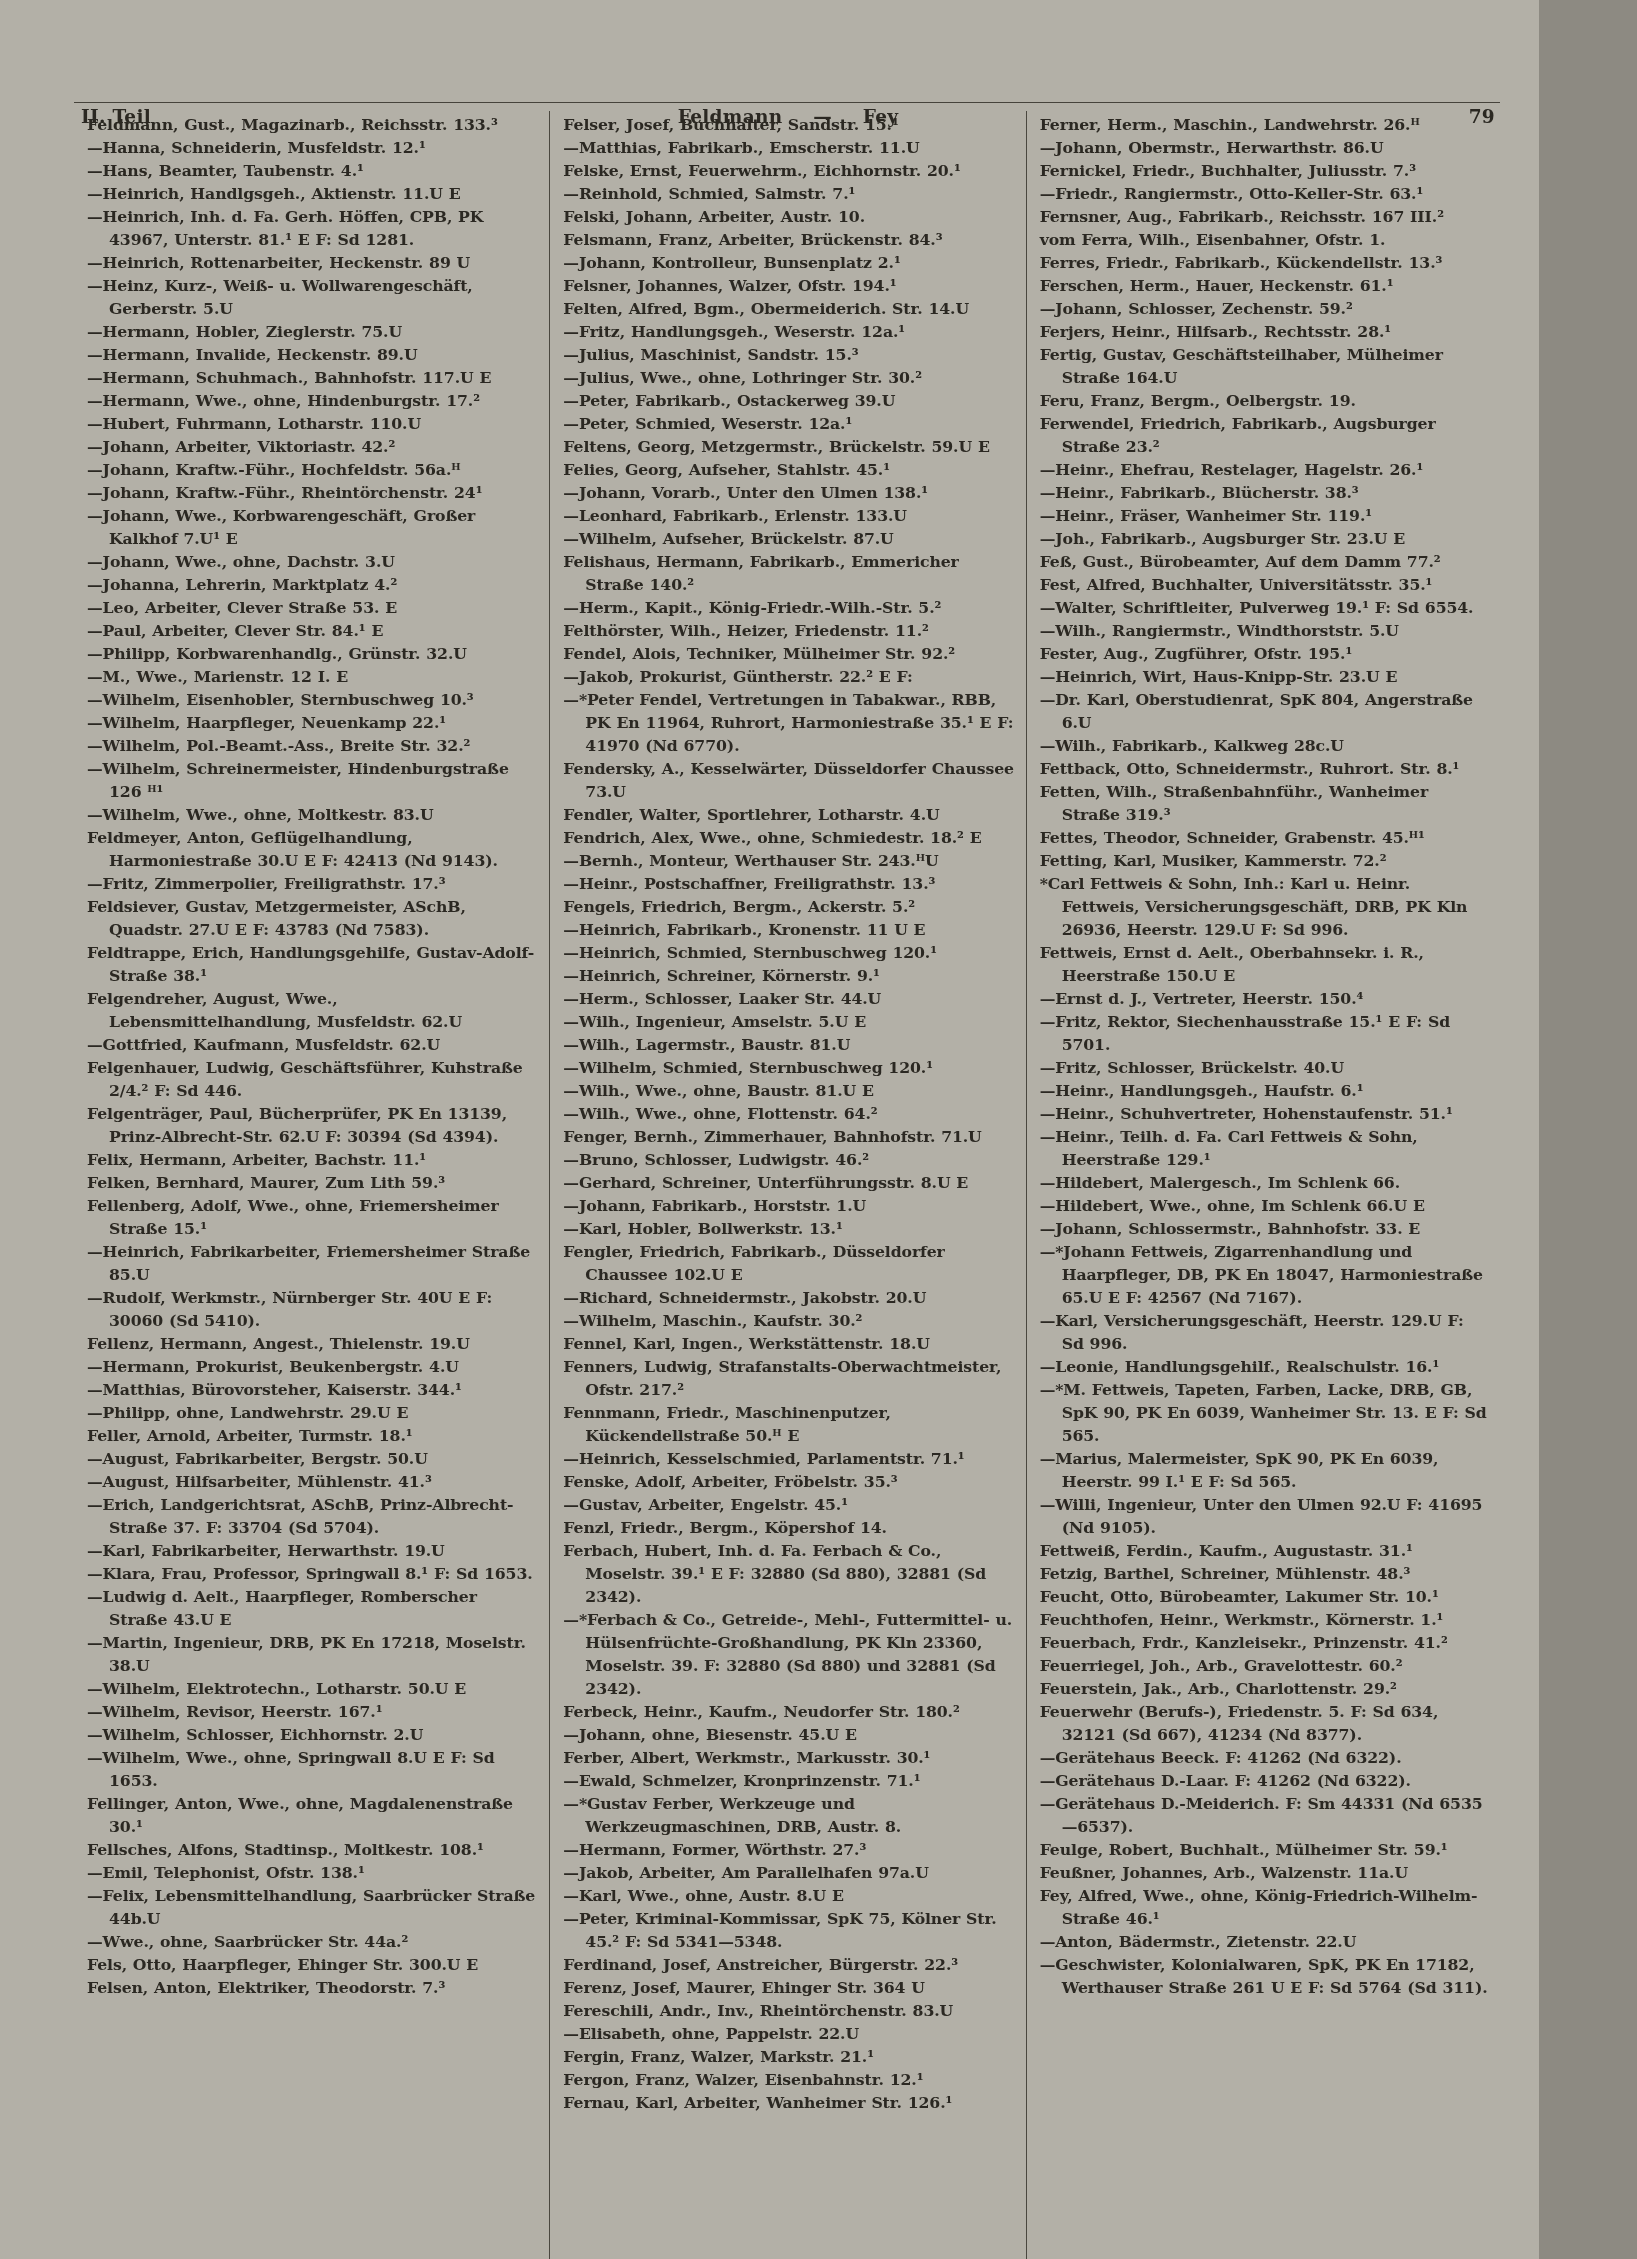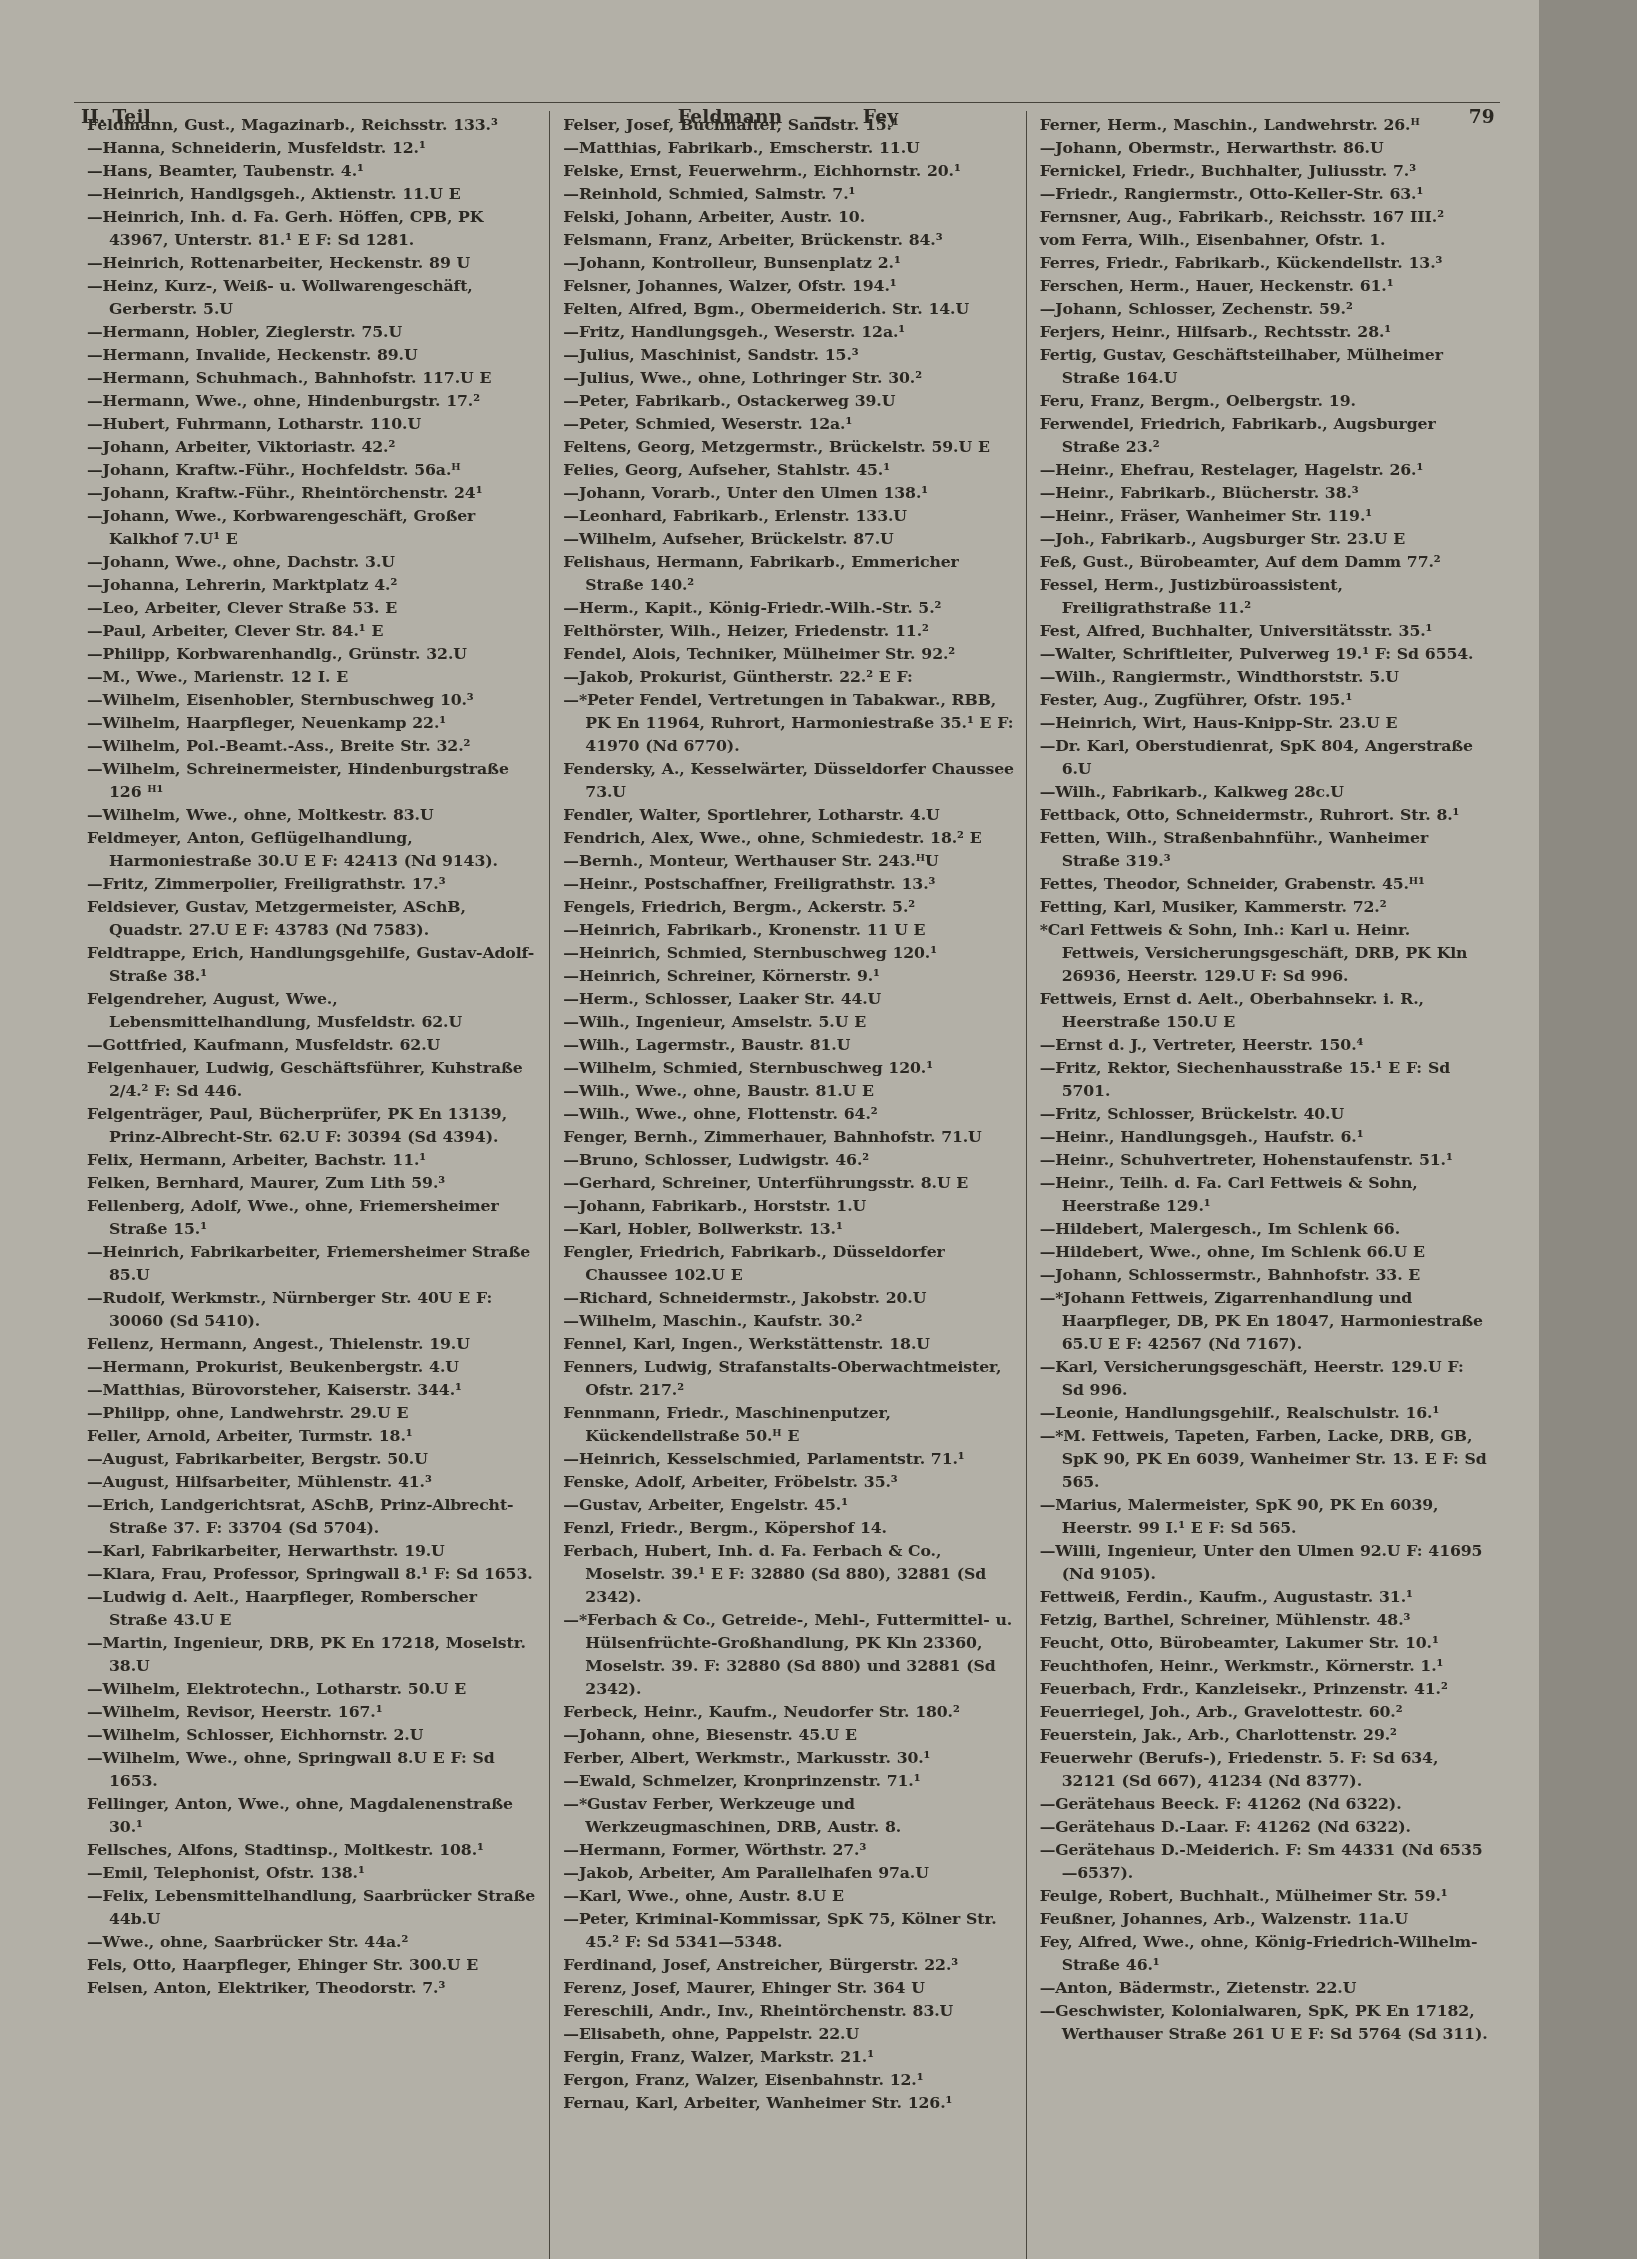--- a/index.html
+++ b/index.html
@@ -400,21 +400,20 @@
         <p class="entry">—Heinr., Ehefrau, Restelager, Hagelstr. 26.¹</p>
 
         <p class="entry">—Heinr., Fabrikarb., Blücherstr. 38.³</p>
 
         <p class="entry">—Heinr., Fräser, Wanheimer Str. 119.¹</p>
 
         <p class="entry">—Joh., Fabrikarb., Augsburger Str. 23.U E</p>
 
         <p class="entry">Feß, Gust., Bürobeamter, Auf dem Damm 77.²</p>
 
-        <p class="entry">Fessel, Herm., Justizbüroassistent, Freiligrathstraße 11.²</p>
 
         <p class="entry">Fest, Alfred, Buchhalter, Universitätsstr. 35.¹</p>
 
         <p class="entry">—Walter, Schriftleiter, Pulverweg 19.¹ F: Sd 6554.</p>
 
         <p class="entry">—Wilh., Rangiermstr., Windthorststr. 5.U</p>
 
         <p class="entry">Fester, Aug., Zugführer, Ofstr. 195.¹</p>
 
         <p class="entry">—Heinrich, Wirt, Haus-Knipp-Str. 23.U E</p>

